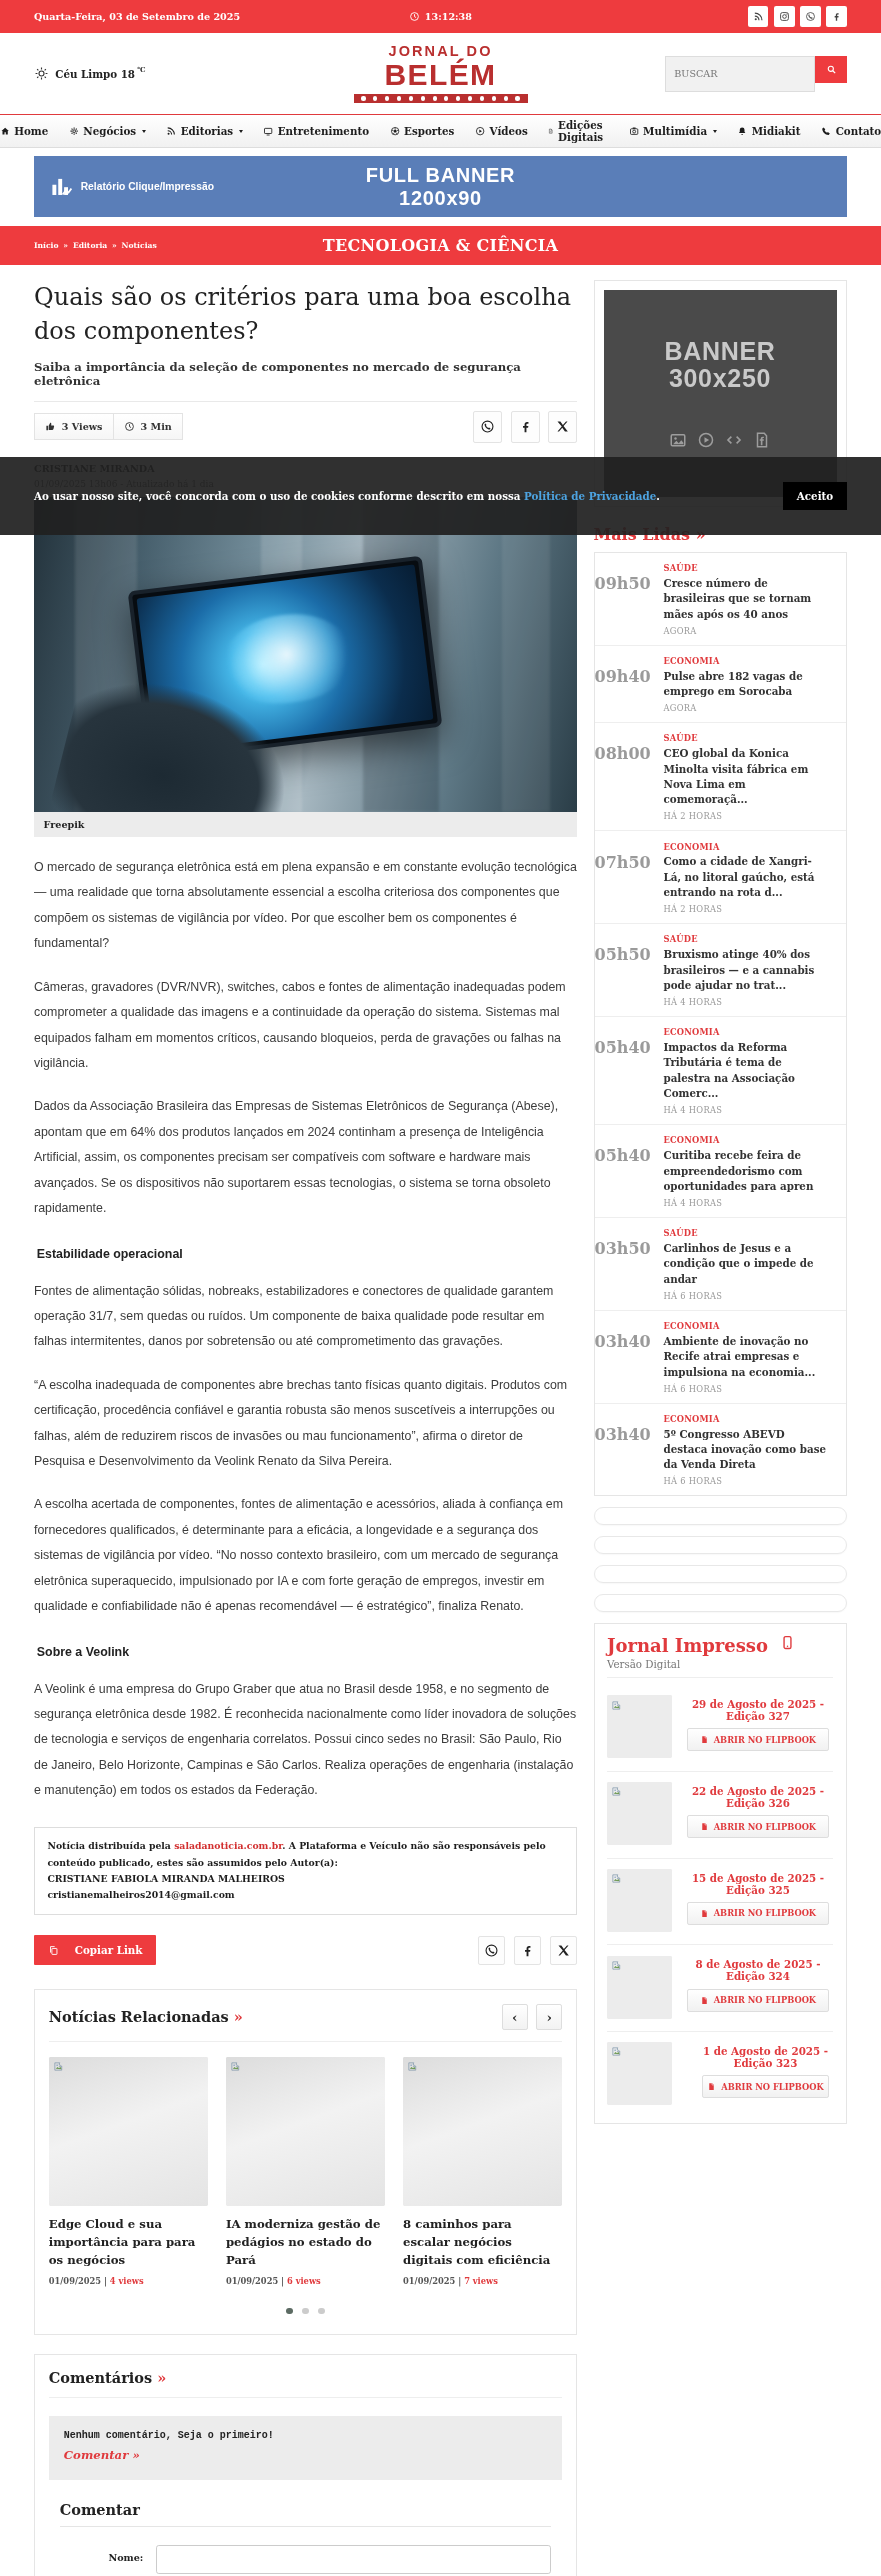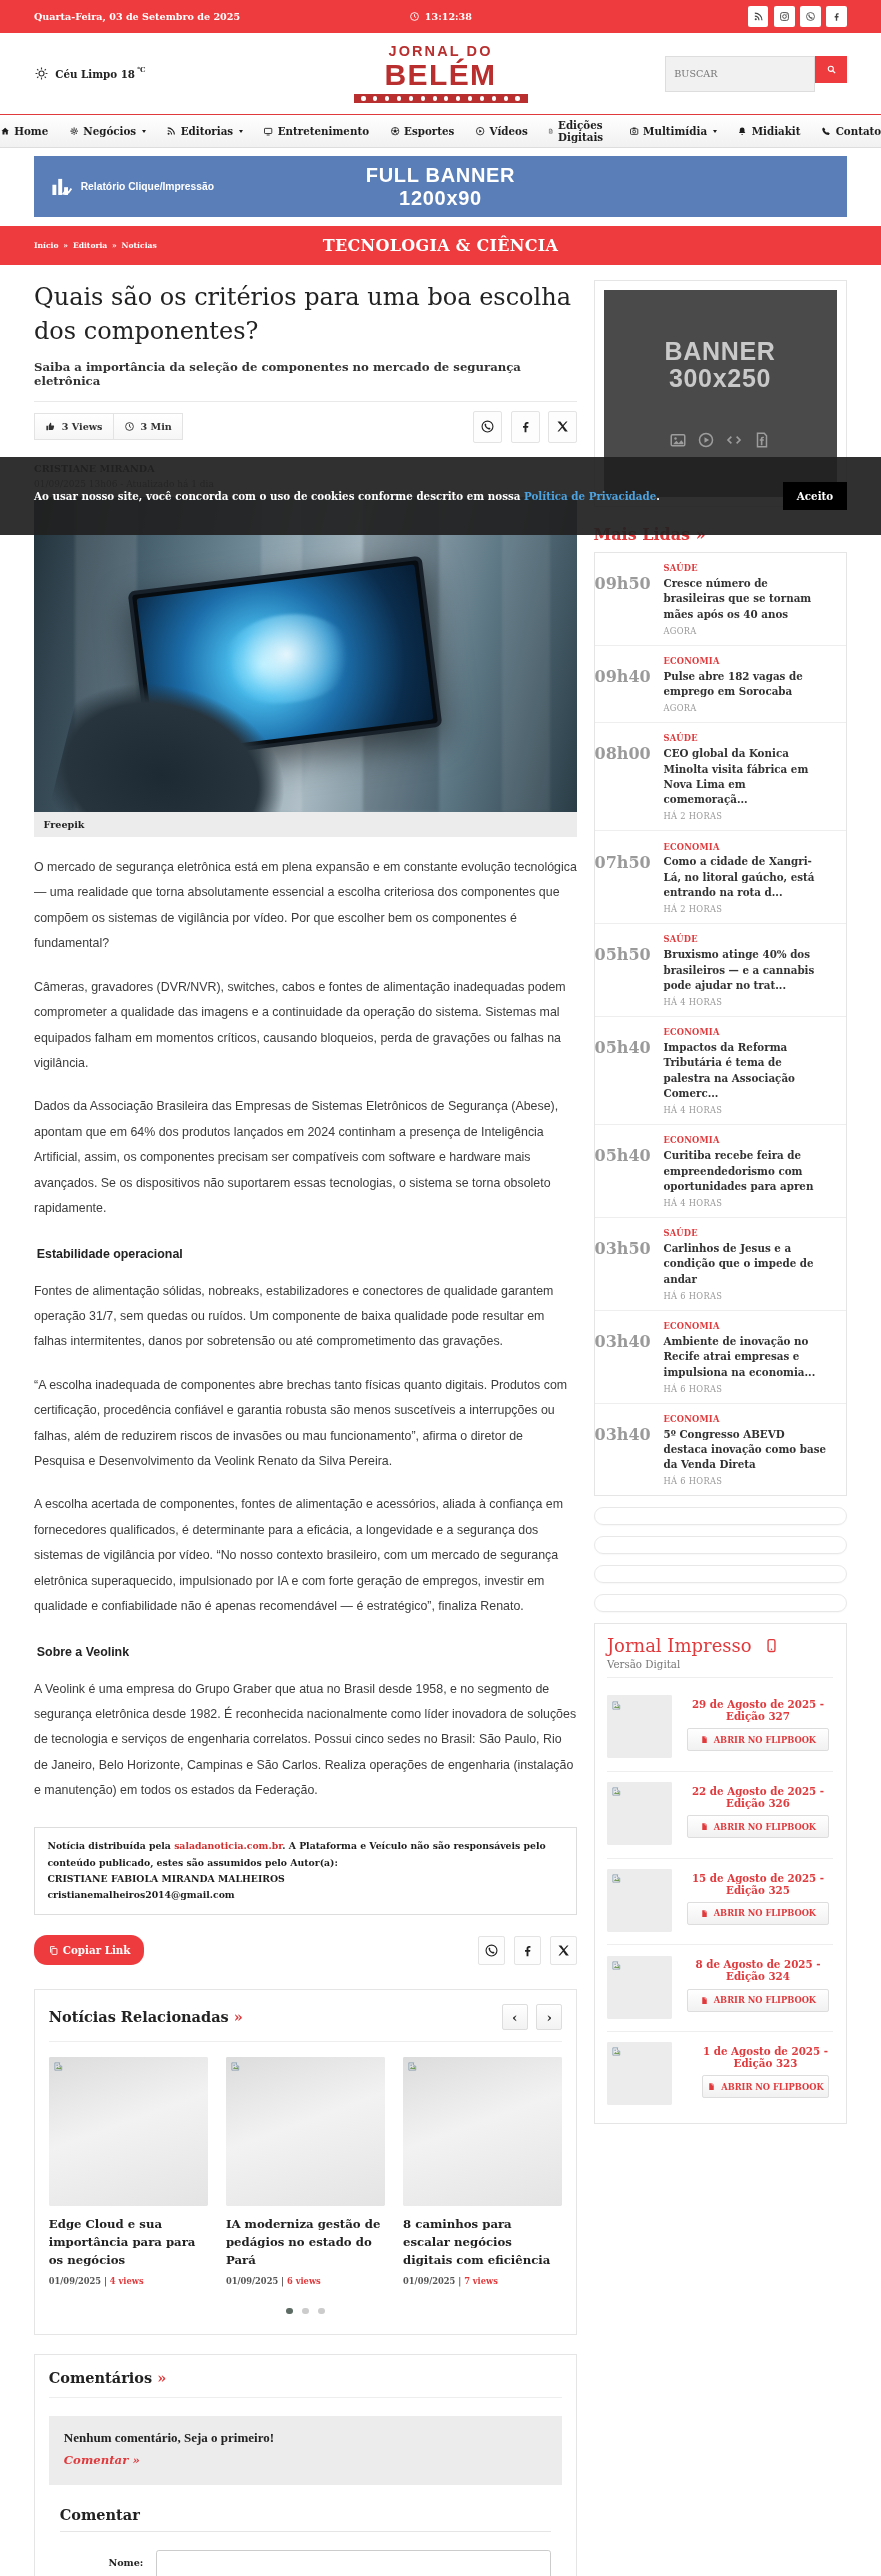--- a/index.html
+++ b/index.html
@@ -77,21 +77,21 @@
   .hero .hand { position:absolute; left:27.5px; bottom:-41px; width:227px; height:165px; background:radial-gradient(ellipse at 45% 55%, #1d2a33 0%, #27343d 55%, transparent 70%); transform:rotate(14deg); }
   .caption { background:#ececec; padding:6.9px 9.6px; font-family:"DejaVu Serif",serif; font-weight:bold; font-size:9.6px; color:#222; }
 
   .article p { font-size:12.4px; line-height:2.05; color:#3c3c3c; margin:18px 0; }
   .article h3 { font-size:12.4px; font-weight:bold; color:#222; margin:25px 0 0; padding-left:2.8px; }
 
   .notice-box { border:0.7px solid #ddd; padding:10.3px 12.4px; margin:23.4px 0 20.7px; font-family:"DejaVu Serif",serif; font-weight:bold; font-size:9.3px; line-height:1.75; color:#1d1d1d; }
   .red-link { color:#d22f2f; cursor:pointer; }
 
   .copy-row { display:flex; justify-content:space-between; align-items:center; margin:6.9px 0 23.4px; }
-  .btn-red { background:#ee3b3e; color:#fff; border:none; border-radius:13px; padding:9px 13.8px; font-family:"DejaVu Serif",serif; font-weight:bold; font-size:10.3px; display:inline-flex; gap:4px; align-items:center; cursor:pointer; }
+  .btn-red { background:#ee3b3e; color:#fff; border:none; border-radius:1px; padding:9px 13.8px; font-family:"DejaVu Serif",serif; font-weight:bold; font-size:10.3px; display:inline-flex; gap:16px; align-items:center; cursor:pointer; }
   .share-sm { width:27.5px; height:29px; }
 
   .panel { border:0.7px solid #e5e5e5; padding:13.8px; margin-bottom:19px; background:#fff; }
   .panel-header { display:flex; justify-content:space-between; align-items:center; padding-bottom:11px; border-bottom:0.7px solid #eee; margin-bottom:15px; }
   .panel-title { font-family:"DejaVu Serif",serif; font-weight:bold; font-size:14.5px; color:#222; }
   .chev { color:#e03a3d; }
   .arrow-btn { width:26px; height:26px; border:0.7px solid #ddd; background:linear-gradient(#fff,#f2f2f2); border-radius:2.1px; font-size:13.8px; font-weight:bold; color:#333; cursor:pointer; margin-left:5.5px; font-family:"DejaVu Serif",serif; }
 
   .rel-grid { display:flex; gap:18px; }
   .rel-card { width:160px; cursor:pointer; }
@@ -99,21 +99,21 @@
   .broken { position:absolute; left:4.1px; top:4.1px; color:#7d95aa; }
   .rel-title { font-family:"DejaVu Serif",serif; font-weight:bold; font-size:11.7px; line-height:1.55; color:#222; margin:9.6px 0 6.9px; }
   .rel-meta { font-family:"DejaVu Serif",serif; font-weight:bold; font-size:8.3px; color:#555; }
   .rel-meta .views { color:#e03a3d; }
   .dots { text-align:center; margin:18px 0 4.1px; }
   .dot { display:inline-block; width:6.2px; height:6.2px; border-radius:50%; background:#ccc; margin:0 3.4px; cursor:pointer; }
   .dot.active { background:#5c6b63; }
 
   
   .empty-box { background:#ececec; padding:13.8px 15px 18px; margin-bottom:20.7px; }
-  .empty-line { font-family:Liberation Serif, serif; font-weight:bold; font-size:13px; color:#222; }
+  .empty-line { font-family:Liberation Mono, monospace; font-weight:bold; font-size:10px; color:#222; }
   .cta { display:inline-block; margin-top:6.9px; color:#e03a3d; font-style:italic; font-weight:bold; font-family:"DejaVu Serif",serif; font-size:11.7px; cursor:pointer; }
   .form-wrap { padding:0 11px; }
   .form-title { font-family:"DejaVu Serif",serif; font-weight:bold; font-size:14.5px; color:#222; padding-bottom:8.3px; border-bottom:0.7px solid #e5e5e5; margin-bottom:18px; }
   .form-row { display:flex; margin-bottom:13.8px; align-items:flex-start; }
   .form-label { width:96px; text-align:right; padding-right:12.4px; font-family:"DejaVu Serif",serif; font-weight:bold; font-size:9.6px; color:#222; padding-top:7.6px; display:flex; justify-content:flex-end; align-items:center; gap:5.5px; }
   .form-field { flex:1; }
   .inp { width:100%; height:29px; border:0.7px solid #ccc; border-radius:2.8px; padding:0 8.3px; font-size:10.3px; color:#333; font-family:"DejaVu Serif",serif; }
   .inp::placeholder { color:#aaa; }
 
   
@@ -128,21 +128,21 @@
   .ml-item { display:flex; padding:10.3px 8.3px 9px 0; border-bottom:0.7px solid #eee; cursor:pointer; }
   .ml-item:last-child { border-bottom:none; }
   .ml-time { width:69px; min-width:69px; font-family:"DejaVu Serif",serif; font-weight:bold; font-size:16px; color:#9a9a9a; padding-top:11px; }
   .ml-cat { color:#e03a3d; font-family:"DejaVu Serif",serif; font-weight:bold; font-size:8.3px; letter-spacing:0.2px; }
   .ml-title { font-family:"DejaVu Serif",serif; font-weight:bold; font-size:10.3px; line-height:1.5; color:#333; margin:2.8px 8.3px 3.4px 0; }
   .ml-ago { font-family:"DejaVu Serif",serif; font-size:8.3px; color:#999; letter-spacing:0.3px; }
 
   .skel { height:18px; border:0.7px solid #e8e8e8; border-radius:9.6px; margin:11px 0; box-shadow:0 0.7px 1.4px rgba(0,0,0,.04); }
 
   .ji-card { border:0.7px solid #e5e5e5; padding:11px 12.4px 5.5px; margin-top:8.3px; }
-  .ji-head { display:flex; gap:12px; align-items:center; font-family:"DejaVu Serif",serif; font-weight:normal; font-size:18px; color:#e03a3d; }
+  .ji-head { display:flex; gap:12px; align-items:flex-start; font-family:"DejaVu Serif",serif; font-weight:bold; font-size:18px; color:#e03a3d; }
   .ji-head .ic { width:15px; height:15px; }
   .ji-sub { font-family:"DejaVu Serif",serif; font-size:10.3px; color:#777; margin:2.1px 0 6.9px; padding-bottom:6.9px; border-bottom:0.7px solid #eee; }
   .ji-row { display:flex; gap:11px; padding:10.3px 0 12.4px; border-bottom:0.7px solid #eee; }
   .ji-row:last-child { border-bottom:none;gap:26px; }
   .ji-thumb { width:65px; height:63px; min-width:65px; background:#ececec; border-radius:1.4px; position:relative; }
   .ji-info { flex:1; text-align:center; padding-top:2.8px; }
   .ji-date { font-family:"DejaVu Serif",serif; font-weight:bold; font-size:10.3px; color:#e03a3d; margin-bottom:6.2px; }
   .ji-btn { border:0.7px solid #ddd; background:linear-gradient(#fff,#f1f1f1); border-radius:2.1px; padding:5.5px 4.1px; font-family:"DejaVu Serif",serif; font-weight:bold; font-size:8.3px; color:#e03a3d; display:inline-flex; gap:4.8px; align-items:center; justify-content:center; width:94%; cursor:pointer; }
   .ji-btn .ic { width:9px; height:9px; }
 

